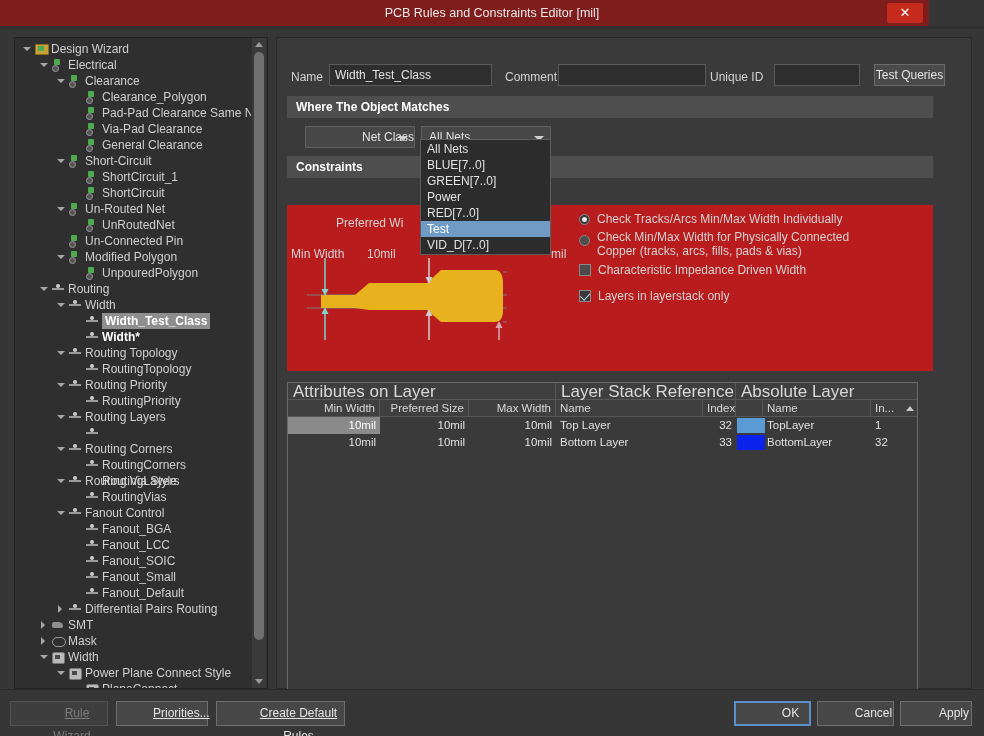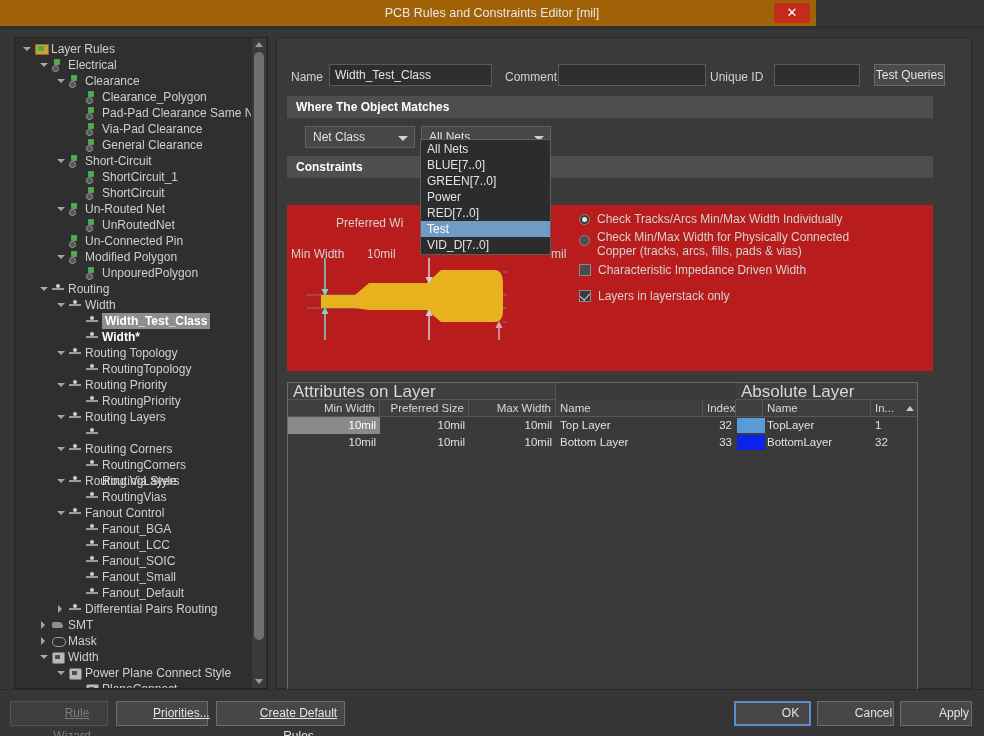--- a/index.html
+++ b/index.html
@@ -9,22 +9,23 @@
     background:#2b2b2b;
     font-family:"Liberation Sans","DejaVu Sans",sans-serif;
     font-size:12px;
     color:#d6d6d6;
     -webkit-font-smoothing:antialiased;
   }
   #app{position:relative;width:984px;height:736px;background:#363636;}
 
   
   .titlebar{
-    position:absolute;left:0;top:0;width:816px;height:26px;
-    background:#a16207;
+    position:absolute;left:0;top:0;width:921px;height:26px;
+    background:#7f1d1d;
+    padding-left:8px;
   }
   .titlebar .title{
     position:absolute;left:0;top:0;width:984px;height:26px;
     line-height:26px;text-align:center;color:#e8e8e8;font-size:12.5px;
   }
   .titlebar .closebtn{
     position:absolute;right:6px;top:3px;width:36px;height:20px;
     background:#c42b1c;border-radius:2px;color:#fff;
     font-size:13px;line-height:20px;text-align:center;cursor:pointer;font-weight:bold;
   }
@@ -241,21 +242,21 @@
     <div class="underline"></div>
   </div>
 
   <div class="body-area">
 
     <div class="tree-panel">
       <div class="tree-inner" id="tree-inner">
           <div class="tnode" style="position: absolute; left: 0px; top: 3px; width: 236px;">
             <div class="tw-down" style="left: 8px;"></div>
             <div class="ticon ic-folder" style="left: 20px;"></div>
-            <div class="tlabel" style="left: 36px;">Layer Rules</div>
+            <div class="tlabel" style="left: 36px;">Design Wizard</div>
           </div>
           <div class="tnode" style="position: absolute; left: 0px; top: 35px; width: 236px;">
             <div class="tw-down" style="left: 42px;"></div>
             <div class="ticon ic-elec" style="left: 54px;"></div>
             <div class="tlabel" style="left: 70px;">Clearance</div>
           </div>
           <div class="tnode" style="position: absolute; left: 0px; top: 19px; width: 236px;">
             <div class="tw-down" style="left: 25px;"></div>
             <div class="ticon ic-elec" style="left: 37px;"></div>
             <div class="tlabel" style="left: 53px;">Electrical</div>
@@ -444,21 +445,21 @@
       <div class="lbl" style="left:228px;top:32px;">Comment</div>
       <div class="tfield" style="left:281px;top:26px;width:148px;height:22px;"></div>
 
       <div class="lbl" style="left:433px;top:32px;">Unique ID</div>
       <div class="tfield" style="left:497px;top:26px;width:86px;height:22px;"></div>
 
       <div class="btn" style="left:597px;top:26px;width:71px;height:22px;line-height:20px;">Test Queries</div>
 
       <div class="sectionbar" style="top:58px;">Where The Object Matches</div>
 
-      <div class="combo" style="left:28px;top:88px;width:110px;">
+      <div class="combo" style="left:28px;top:88px;width:110px;text-align:right;">
         <span>Net Class</span>
         <span class="carr"></span>
       </div>
 
       <div class="combo" style="left:144px;top:88px;width:130px;">
         <span>All Nets</span>
         <span class="carr"></span>
       </div>
 
       <div class="sectionbar" style="top:118px;">Constraints</div>
@@ -506,20 +507,21 @@
         <div class="chk flat" style="left:292px;top:59px;"></div>
         <div class="lbl" style="left:311px;top:58px;">Characteristic Impedance Driven Width</div>
 
         <div class="chk on" style="left:292px;top:85px;"></div>
         <div class="lbl" style="left:311px;top:84px;">Layers in layerstack only</div>
       </div>
 
       <div class="tablebox">
 
         <div class="grouphdr" style="left:0;width:268px;">Attributes on Layer</div>
+        <div class="grouphdr" style="left:268px;width:180px;">Layer Stack Reference</div>
         <div class="grouphdr" style="left:448px;width:183px;">Absolute Layer</div>
 
         <div class="colhdr r" style="left:0;width:92px;">Min Width</div>
         <div class="colhdr r" style="left:92px;width:89px;">Preferred Size</div>
         <div class="colhdr r" style="left:181px;width:87px;">Max Width</div>
         <div class="colhdr" style="left:268px;width:147px;">Name</div>
         <div class="colhdr r" style="left:415px;width:33px;">Index</div>
         <div class="colhdr" style="left:448px;width:27px;"></div>
         <div class="colhdr" style="left:475px;width:108px;">Name</div>
         <div class="colhdr" style="left:583px;width:48px;">

